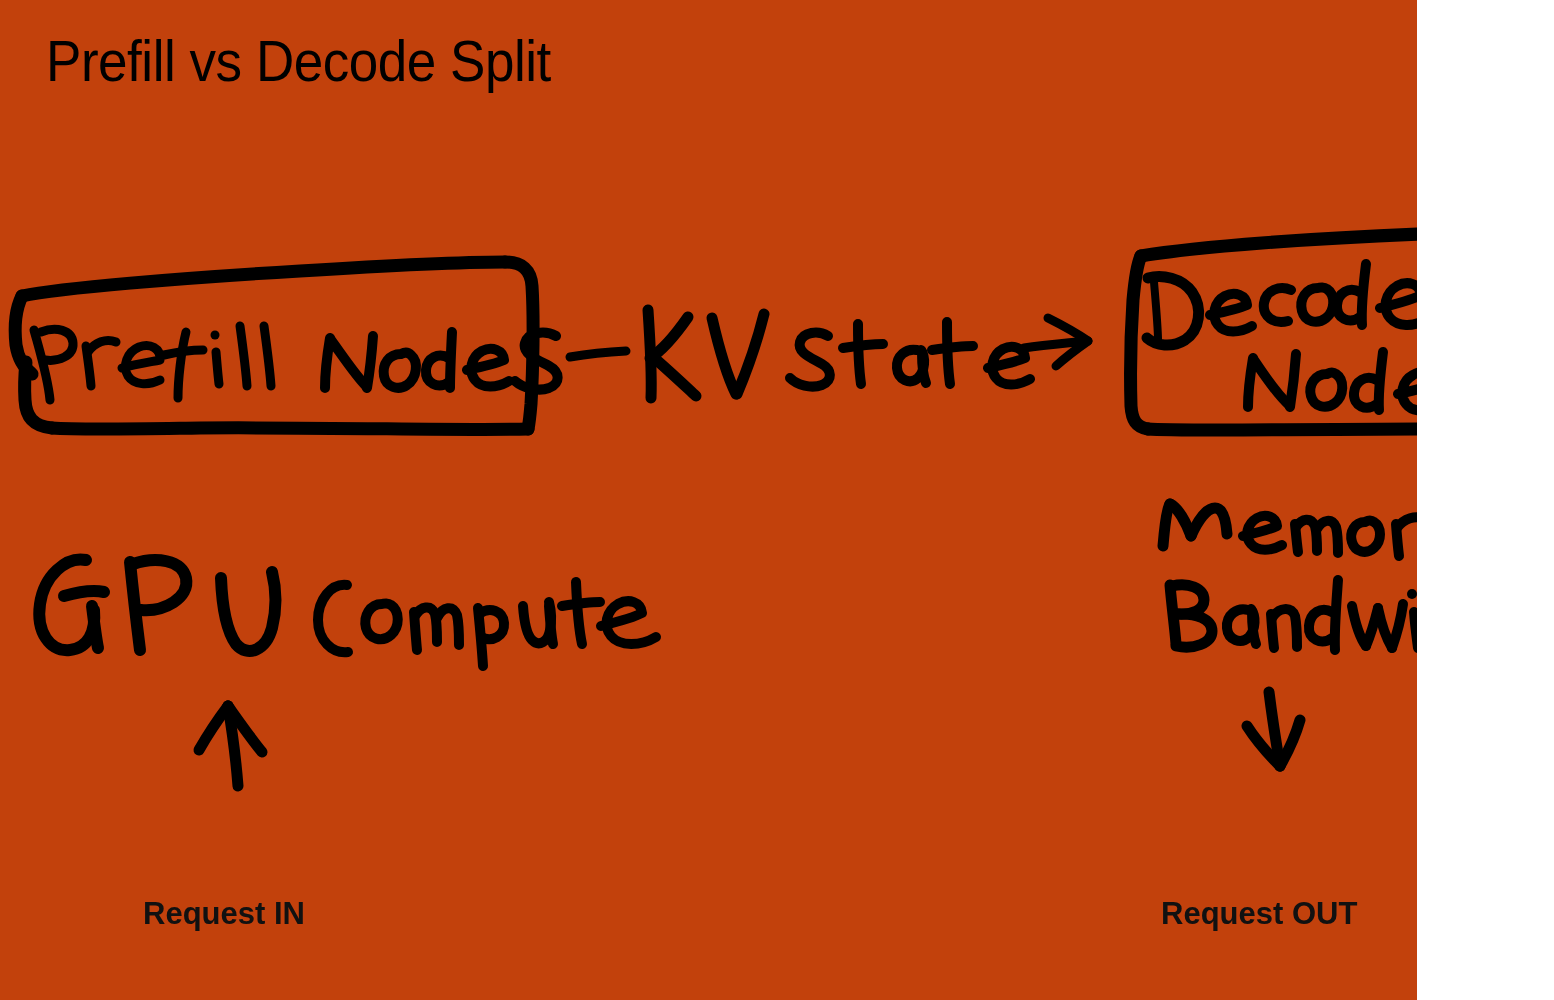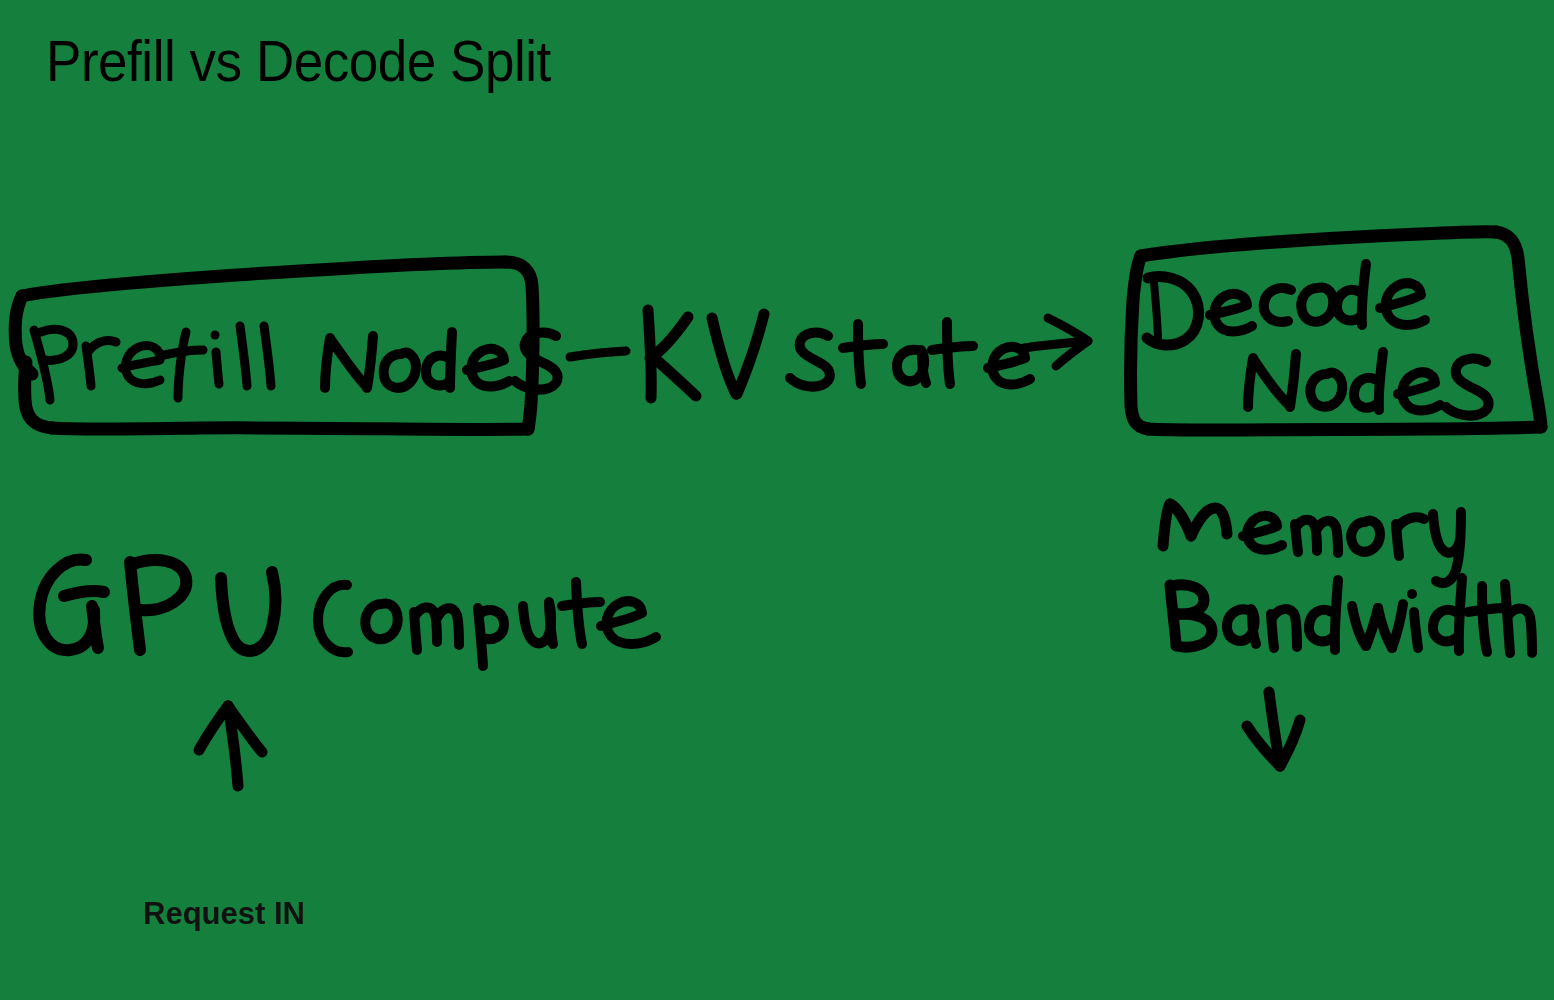--- a/index.html
+++ b/index.html
@@ -6,23 +6,23 @@
   html, body {
     margin: 0;
     padding: 0;
     background: #ffffff;
   }
   body {
     font-family: "Liberation Sans", sans-serif;
   }
   #canvas {
     position: relative;
-    width: 1554px;
+    width: 1417px;
     height: 1000px;
-    background: #15803d;
+    background: #c2410c;
     overflow: hidden;
   }
   #sketch-layer {
     position: absolute;
     left: 0;
     top: 0;
     width: 1554px;
     height: 1000px;
     pointer-events: none;
   }
@@ -284,14 +284,15 @@
     <g fill="none" stroke="#000" stroke-linecap="round" stroke-linejoin="round">
       <path d="M 1269 692 C 1272 716, 1276 742, 1280 766" stroke-width="11"></path>
       <path d="M 1280 766 C 1270 756, 1256 740, 1247 726" stroke-width="11"></path>
       <path d="M 1280 766 C 1288 752, 1296 734, 1300 720" stroke-width="11"></path>
     </g>
 
   </svg>
 
   <div class="req-label" id="request-in-label">Request IN</div>
 
+  <div class="req-label" id="request-out-label">Request OUT</div>
 
 </div>
 
 </body></html>

